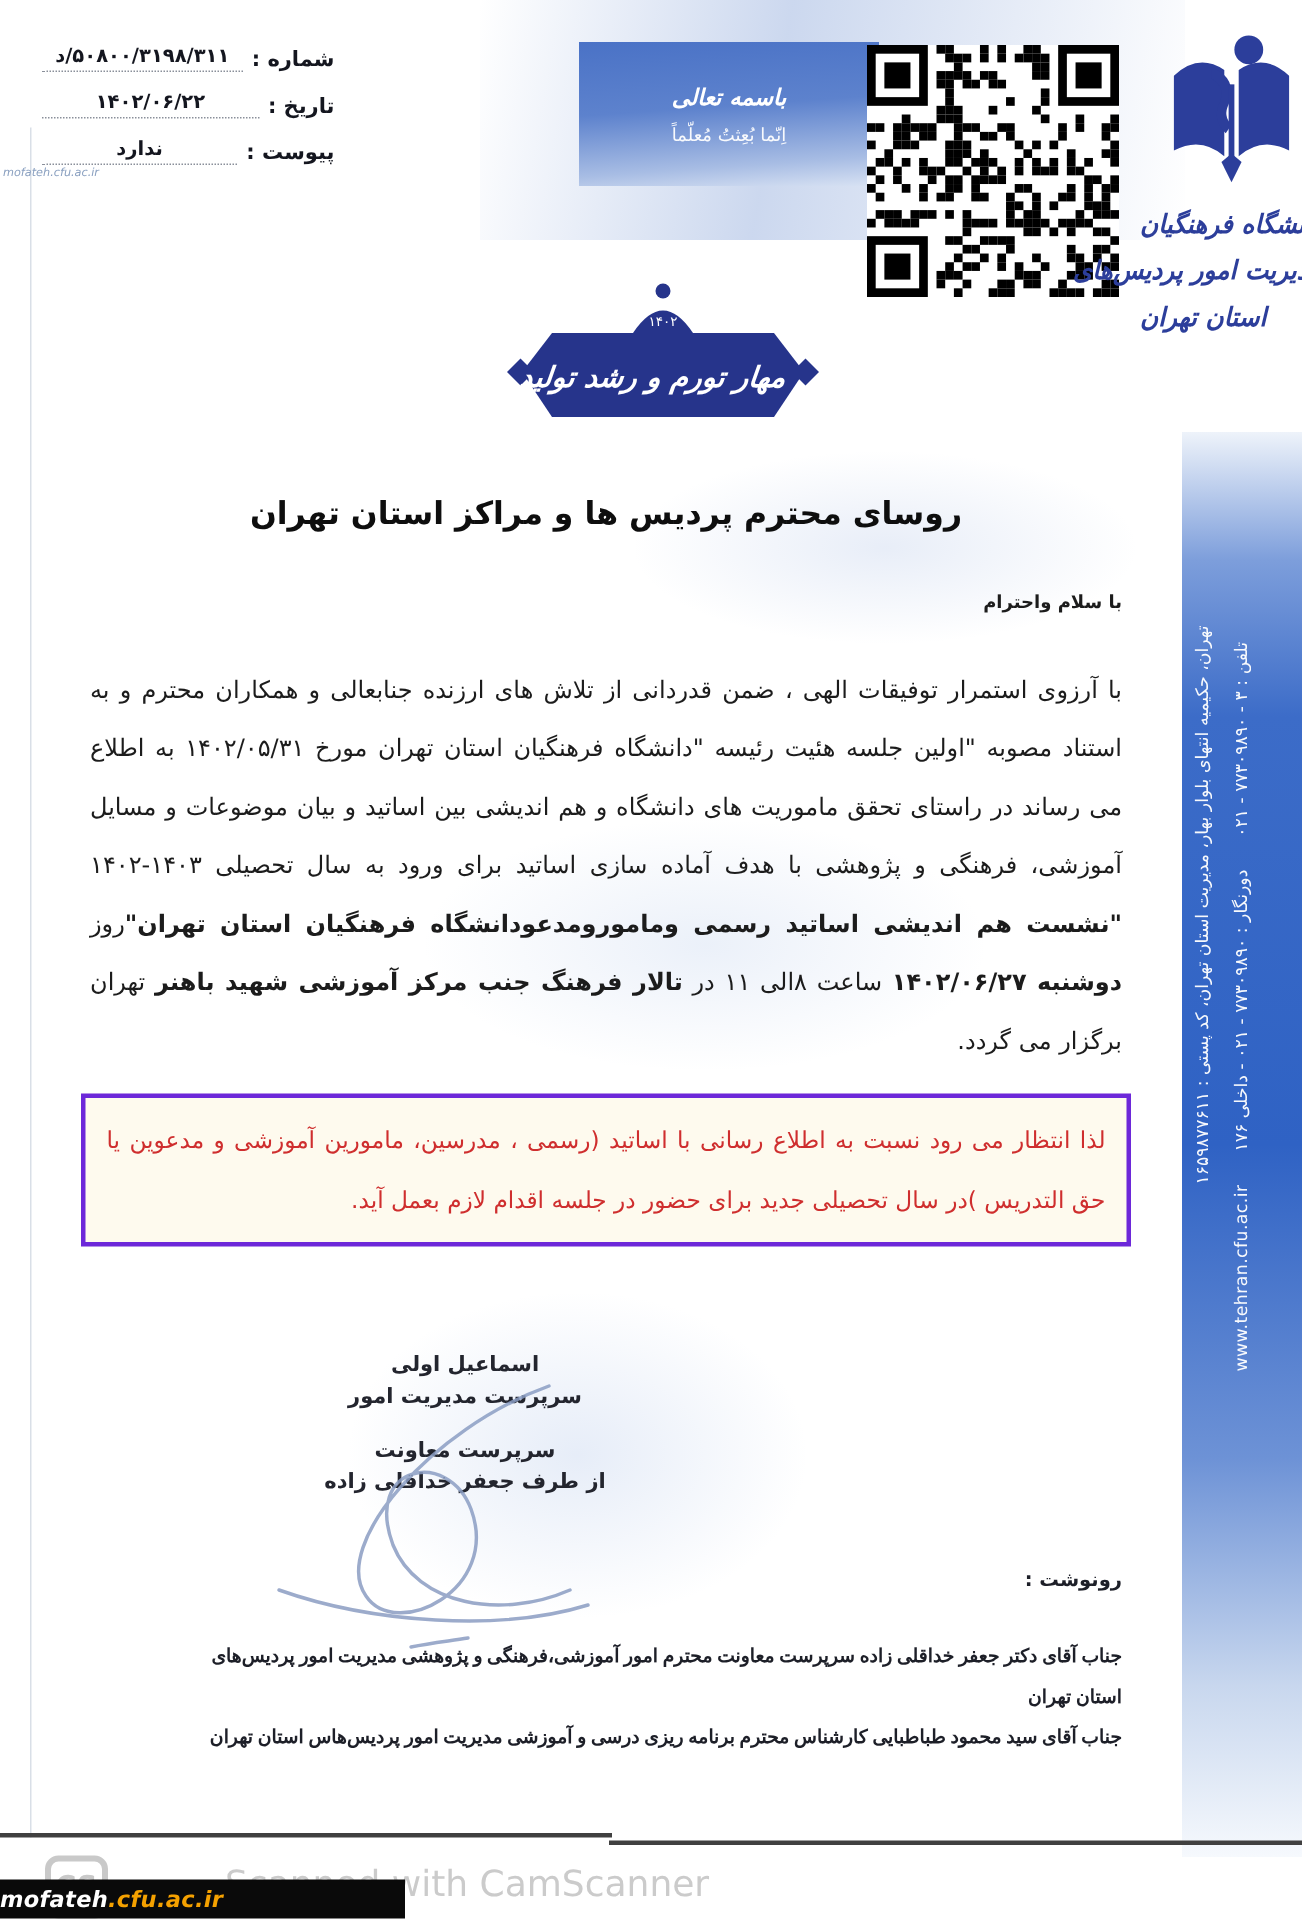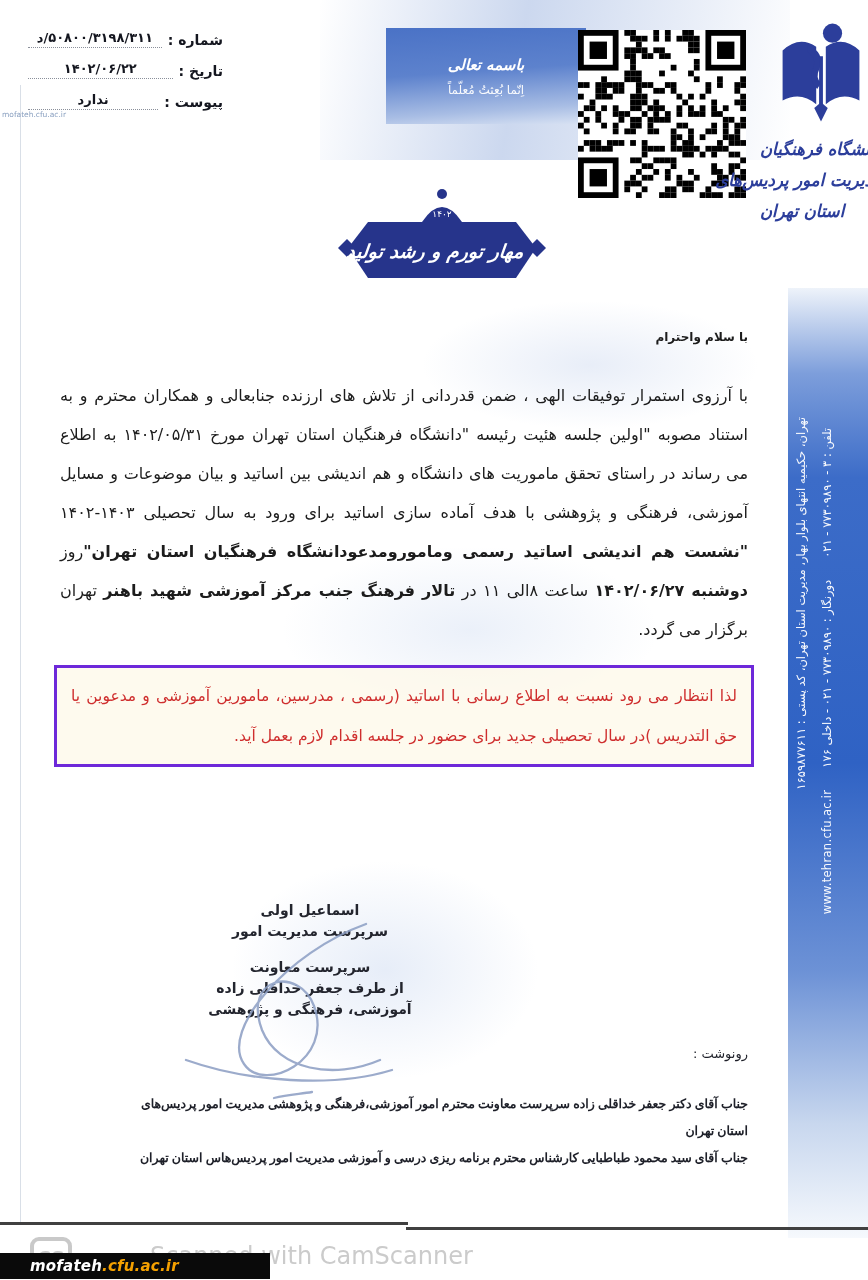--- a/index.html
+++ b/index.html
@@ -44,39 +44,39 @@
   .body-text .b{font-weight:bold;}
   .notice{margin:16px -6px 0 -6px;padding:8px 14px;background:rgba(253,248,232,.75);
     border:3px solid #6d28d9;color:#cf2e2e;font-size:15.5px;line-height:40px;text-align:justify;}
   
   .signature-block{left:150px;top:900px;width:320px;text-align:center;direction:rtl;
     font-size:14px;font-weight:bold;line-height:21px;color:#23252e;}
   .sig-gap{height:15px;}
   .sig-svg{left:128px;top:912px;width:310px;height:195px;pointer-events:none;}
   
   .cc-block{left:60px;top:1046px;width:688px;direction:rtl;color:#1d1f28;}
-  .cc-label{font-size:13px;font-weight:normal;margin-bottom:30px;}
+  .cc-label{font-size:13px;font-weight:bold;margin-bottom:30px;}
   .cc-line{font-size:12.5px;font-weight:bold;line-height:27px;text-align:right;font-family:Liberation Serif, serif;}
   
   .side-strip{right:0;top:288px;width:80px;height:950px;
     background:linear-gradient(180deg,#eef3fa 0%,#7d9edb 9%,#3c6cc8 20%,#2f62c4 50%,#6d92d6 72%,#c8d7ee 88%,#f6f9fd 100%);}
   .v-text{position:absolute;height:18px;color:#ffffff;font-size:11.5px;direction:rtl;
     white-space:pre;transform-origin:0 0;transform:rotate(-90deg);opacity:.96;letter-spacing:.3px;}
   #v-address{left:794px;top:912px;width:495px;}
   #v-phone{left:820px;top:1058px;width:630px;}
   
-  .tiny-mark{left:2px;top:110px;font-size:7.5px;color:#8aa0c0;}
+  .tiny-mark{left:2px;top:110px;font-size:7.5px;color:#8aa0c0;font-style:italic;}
   
   .scan-line1{left:0;top:1222px;width:408px;height:3px;background:#404040;}
   .scan-line2{left:406px;top:1227px;width:462px;height:3px;background:#404040;}
   .cs-logo{left:30px;top:1237px;width:34px;height:34px;border:4px solid #c9c9c9;border-radius:9px;
     display:flex;align-items:center;justify-content:center;color:#c9c9c9;font-weight:bold;font-size:19px;}
   .scanned-text{left:150px;top:1242px;font-size:24px;color:#cbcbcb;}
   .mofateh-bar{left:0;top:1253px;width:270px;height:26px;background:#0a0a0a;z-index:6;
-    display:flex;align-items:center;padding-left:30px;box-sizing:border-box;
+    display:flex;align-items:center;box-sizing:border-box;
     font-style:italic;font-weight:bold;font-size:15px;letter-spacing:.2px;}
   .mofateh-bar .site{color:#ffffff;}
   .mofateh-bar .domain{color:#f5a100;}
 </style>
 </head>
 <body>
 
 <div class="abs wash" id="wash-top"></div>
 <div class="abs wash" id="wash-title"></div>
 <div class="abs wash" id="wash-mid"></div>
@@ -407,32 +407,32 @@
       <polygon points="190,62 199,53 208,62 199,71"></polygon>
       <path d="M84,36 Q104,6 124,36 Z"></path>
       <circle cx="104" cy="8" r="5"></circle>
     </g>
     <text x="104" y="31" text-anchor="middle" font-size="9" fill="#ffffff" id="stamp-year">۱۴۰۲</text>
     <text x="104" y="72" text-anchor="middle" font-size="19" font-style="italic" font-weight="bold" fill="#ffffff" transform="skewX(-6)" id="stamp-slogan">مهار تورم و رشد تولید</text>
   </svg>
 </div>
 
 <div class="abs letter">
+  <h1 class="recipient">روسای محترم پردیس ها و مراکز استان تهران</h1>
   <div class="salutation">با سلام واحترام</div>
   <p class="body-text"><span class="n">با آرزوی استمرار توفیقات الهی ، ضمن قدردانی از تلاش های ارزنده جنابعالی و همکاران محترم و به استناد مصوبه "اولین جلسه هئیت رئیسه "دانشگاه فرهنگیان استان تهران مورخ ۱۴۰۲/۰۵/۳۱ به اطلاع می رساند در راستای تحقق ماموریت های دانشگاه و هم اندیشی بین اساتید و بیان موضوعات و مسایل آموزشی، فرهنگی و پژوهشی با هدف آماده سازی اساتید برای ورود به سال تحصیلی ۱۴۰۳-۱۴۰۲ </span><span class="b">"نشست هم اندیشی اساتید رسمی ومامورومدعودانشگاه فرهنگیان استان تهران"</span><span class="n">روز </span><span class="b">دوشنبه ۱۴۰۲/۰۶/۲۷</span><span class="n"> ساعت ۸الی ۱۱ در </span><span class="b">تالار فرهنگ جنب مرکز آموزشی شهید باهنر</span><span class="n"> تهران برگزار می گردد.</span></p>
   <div class="notice">لذا انتظار می رود نسبت به اطلاع رسانی با اساتید (رسمی ، مدرسین، مامورین آموزشی و مدعوین یا حق التدریس )در سال تحصیلی جدید برای حضور در جلسه اقدام لازم بعمل آید.</div>
 </div>
 
 <div class="abs signature-block">
   <div>اسماعیل اولی</div>
   <div>سرپرست مدیریت امور</div>
   <div class="sig-gap"></div>
   <div>سرپرست معاونت</div>
   <div>از طرف جعفر خداقلی زاده</div>
-  <div>آموزشی، فرهنگی و پژوهشی</div>
 </div>
 <svg class="abs sig-svg" viewBox="0 0 310 195">
   <g fill="none" stroke="#8b9dc3" stroke-width="2.3" stroke-linecap="round" opacity="0.85">
     <path d="M238,12 C160,40 92,118 116,152 C136,182 206,148 186,94 C171,54 114,64 134,118 C150,158 206,168 252,148"></path>
     <path d="M58,148 C120,170 206,176 264,158"></path>
     <path d="M146,186 C160,183 172,182 184,180"></path>
   </g>
 </svg>
 
 <div class="abs cc-block">

